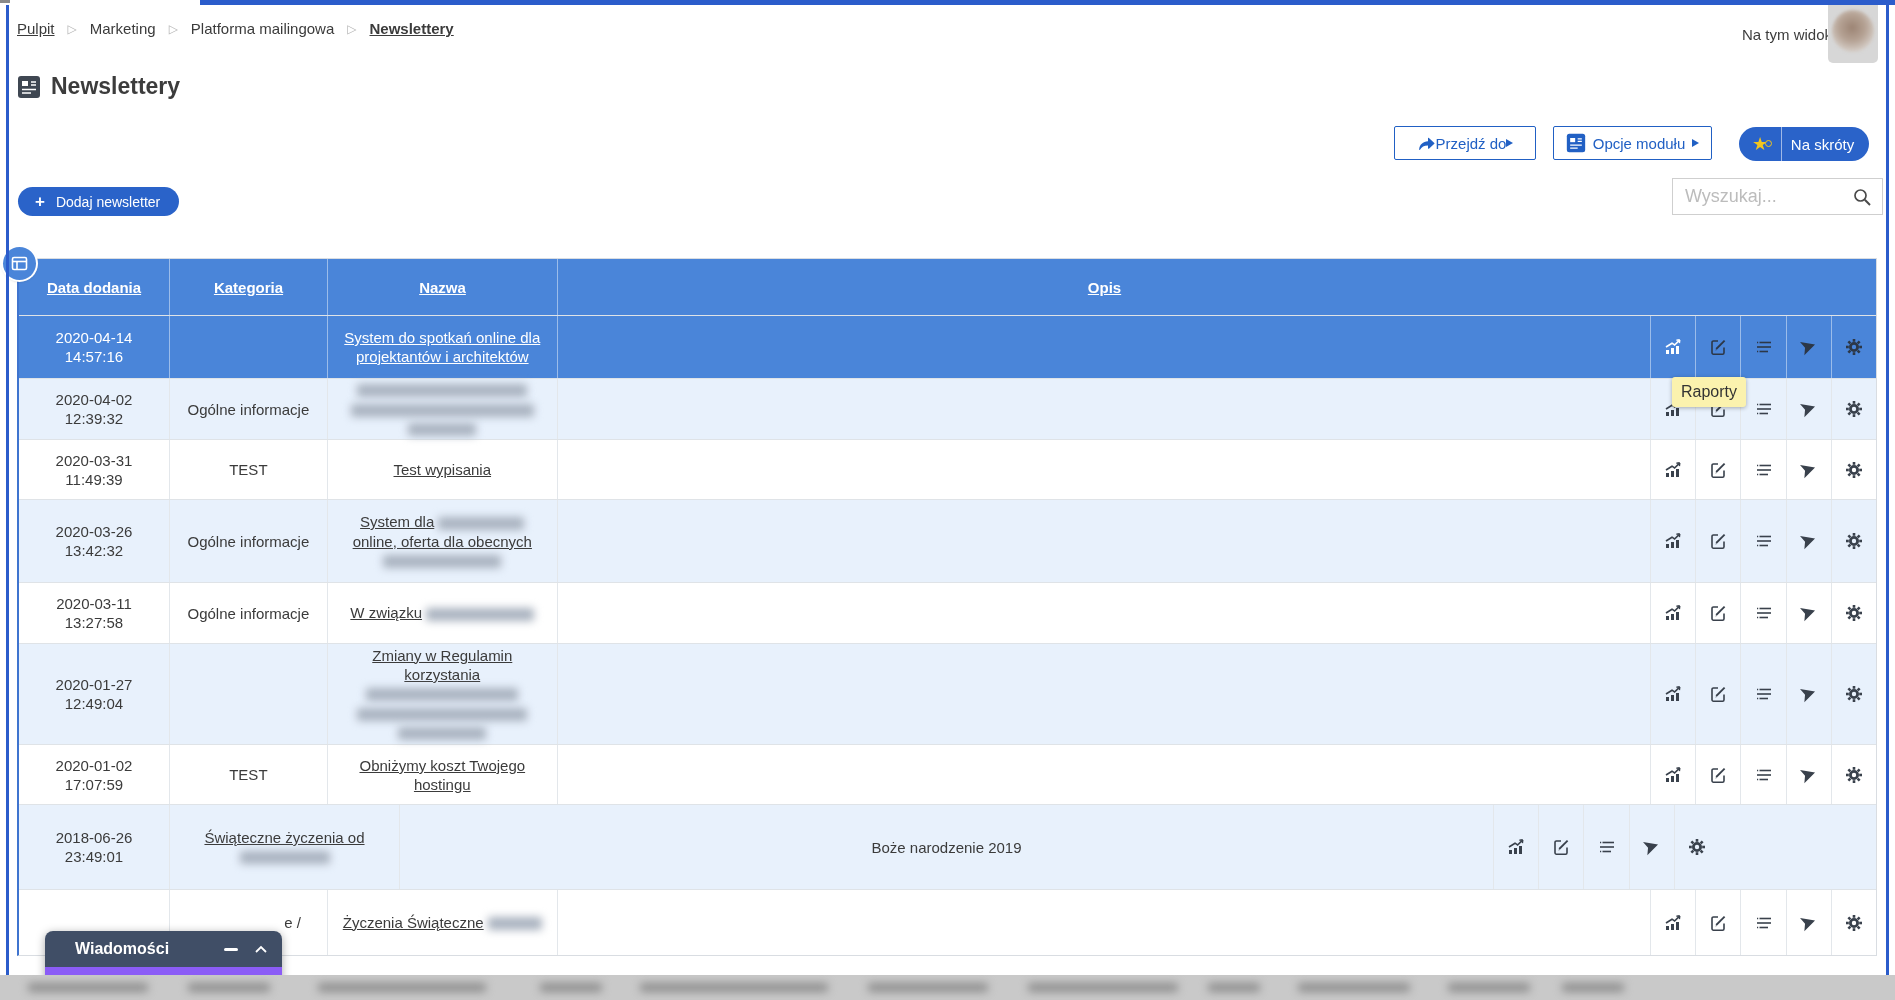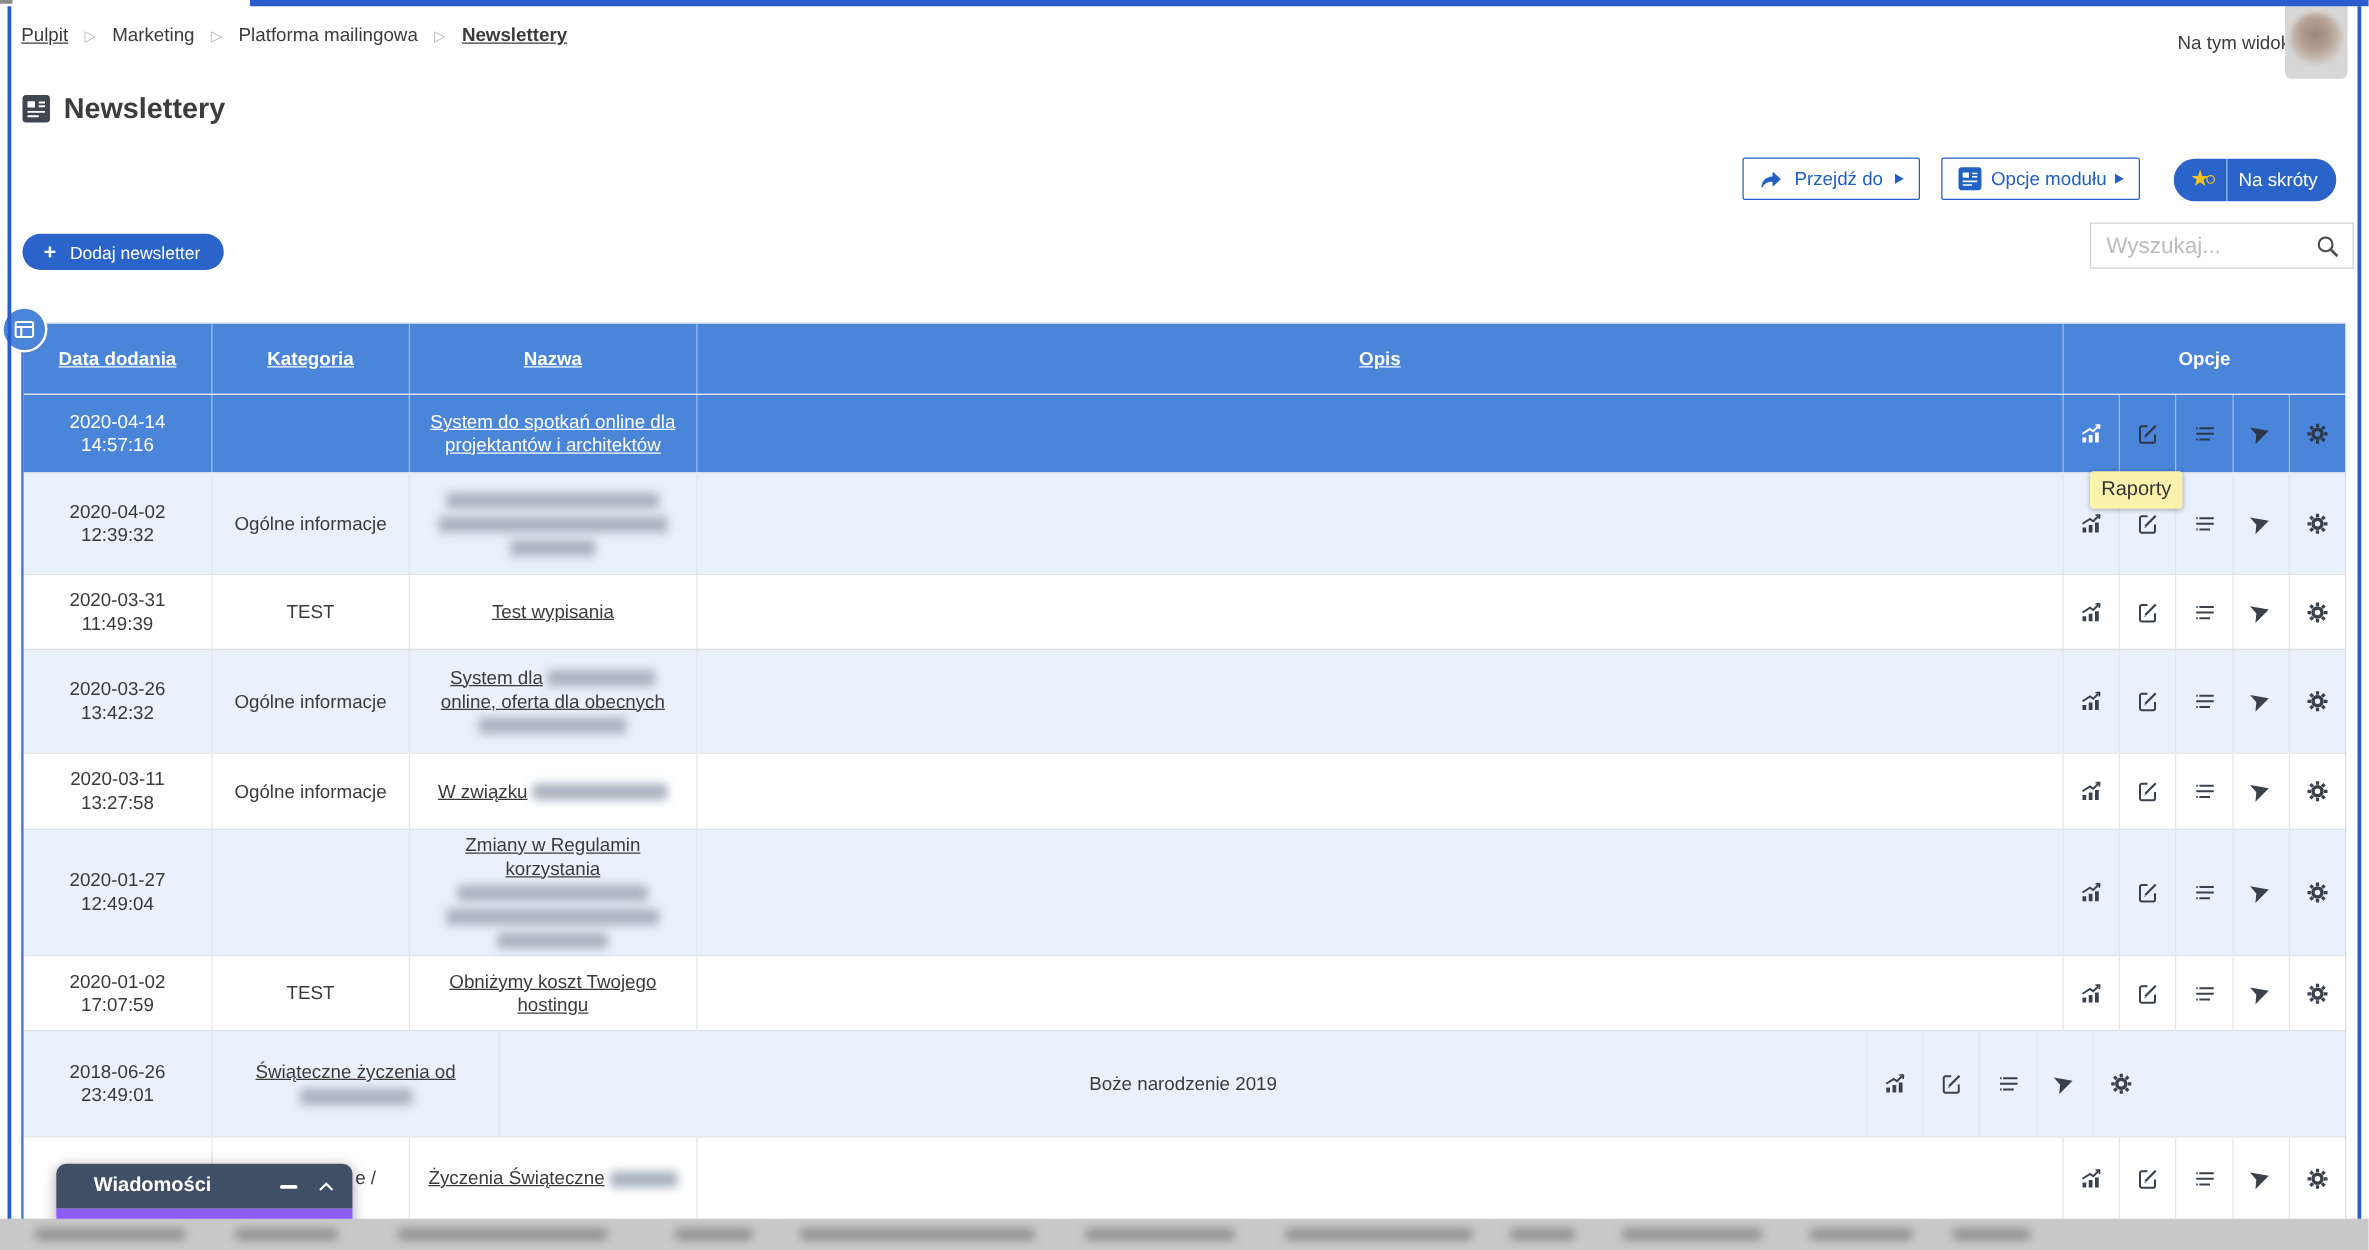--- a/index.html
+++ b/index.html
@@ -30,21 +30,21 @@
   .avatar-box{left:1828px;top:0;width:50px;height:63px;background:#d7d7d7;border-radius:5px;z-index:5;}
   .avatar{position:absolute;left:4px;top:10px;width:42px;height:42px;border-radius:50%;
     background:radial-gradient(circle at 48% 42%, #9c8474 0%, #b5a294 40%, #d6cfc9 75%, #e5e1de 100%);
     filter:blur(1.5px);}
   
   .page-title-row{left:17px;top:73px;display:flex;align-items:center;gap:10px;}
   .page-title{font-size:23px;font-weight:bold;color:#3c3c3c;}
   
   .btn-outline{display:flex;align-items:center;justify-content:space-between;padding:0 12px;
     background:#fff;border:1.5px solid var(--outline);border-radius:2px;color:var(--outline);cursor:pointer;}
-  .btn-goto{left:1394px;top:126px;width:142px;height:34px;}
+  .btn-goto{left:1394px;top:126px;width:142px;height:34px;justify-content:center;}
   .btn-module{left:1553px;top:126px;width:159px;height:34px;}
   .caret{width:0;height:0;border-left:7px solid currentColor;border-top:4.5px solid transparent;border-bottom:4.5px solid transparent;}
   .btn-shortcuts{left:1739px;top:127px;width:130px;height:34px;background:var(--primary);border-radius:17px;
     display:flex;align-items:center;color:#fff;cursor:pointer;}
   .star-wrap{width:42px;display:flex;align-items:center;justify-content:center;position:relative;}
   .star{color:var(--star);font-size:18px;font-family:"DejaVu Sans",sans-serif;line-height:1;}
   .star-badge{position:absolute;right:9px;bottom:6px;width:7px;height:7px;border-radius:50%;
     border:1.5px solid var(--star);background:var(--primary);}
   .shortcut-divider{width:1px;height:34px;background:rgba(255,255,255,.55);}
   .btn-shortcuts .lbl{flex:1;text-align:center;padding-right:6px;}
@@ -63,21 +63,21 @@
   
   .table{left:17px;top:258px;width:1860px;border:1px solid #d9dde2;border-left:2px solid #3f74cf;background:#fff;}
   .thead{display:flex;height:56px;background:var(--thead);color:#ffffff;font-weight:bold;}
   .hcell{display:flex;align-items:center;justify-content:center;}
   .hcell + .hcell{border-left:1px solid rgba(255,255,255,.45);}
   .hlink{text-decoration:underline;cursor:pointer;}
   .w-date{width:150px;} .w-kat{width:158px;} .w-name{width:230px;} .w-opis{width:1094px;} .w-opts{width:226px;}
   .trow{display:flex;border-top:1px solid #dfe3e7;background:#fff;}
   .trow.alt{background:var(--row-alt);}
   .trow.sel{background:var(--thead);color:#fff;}
-  .h1{height:63px;} .h2{height:81px;} .h3{height:60px;} .h4{height:83px;} .h5{height:61px;}
+  .h1{height:63px;} .h2{height:61px;} .h3{height:60px;} .h4{height:83px;} .h5{height:61px;}
   .h6{height:101px;} .h7{height:60px;} .h8{height:85px;} .h9{height:66px;}
   .c{display:flex;flex-direction:column;align-items:center;justify-content:center;text-align:center;
      padding:4px 8px;line-height:19px;}
   .c + .c{border-left:1px solid var(--cell-line);}
   .sel .c + .c{border-left:1px solid rgba(255,255,255,.45);}
   .c-opts{flex-direction:row;padding:0;align-items:stretch;}
   .opt-cell{flex:1;display:flex;align-items:center;justify-content:center;color:#39414c;cursor:pointer;}
   .opt-cell + .opt-cell{border-left:1px solid var(--cell-line);}
   .sel .opt-cell{color:#2c3747;}
   .sel .opt-cell + .opt-cell{border-left:1px solid rgba(255,255,255,.45);}
@@ -199,23 +199,20 @@
       </div>
     <div class="hcell w-kat">
         <span class="hlink">Kategoria</span>
       </div>
     <div class="hcell w-name">
         <span class="hlink">Nazwa</span>
       </div>
     <div class="hcell w-opis">
         <span class="hlink">Opis</span>
       </div>
-    <div class="hcell w-opts">
-        <span>Opcje</span>
-      </div>
   </div>
 
   <div class="trow sel h1">
     <div class="c w-date">
       <div>2020-04-14</div>
         <div>14:57:16</div>
     </div>
     <div class="c w-kat"></div>
     <div class="c w-name">
       <span class="lnk">System do spotkań online dla projektantów i architektów</span>

